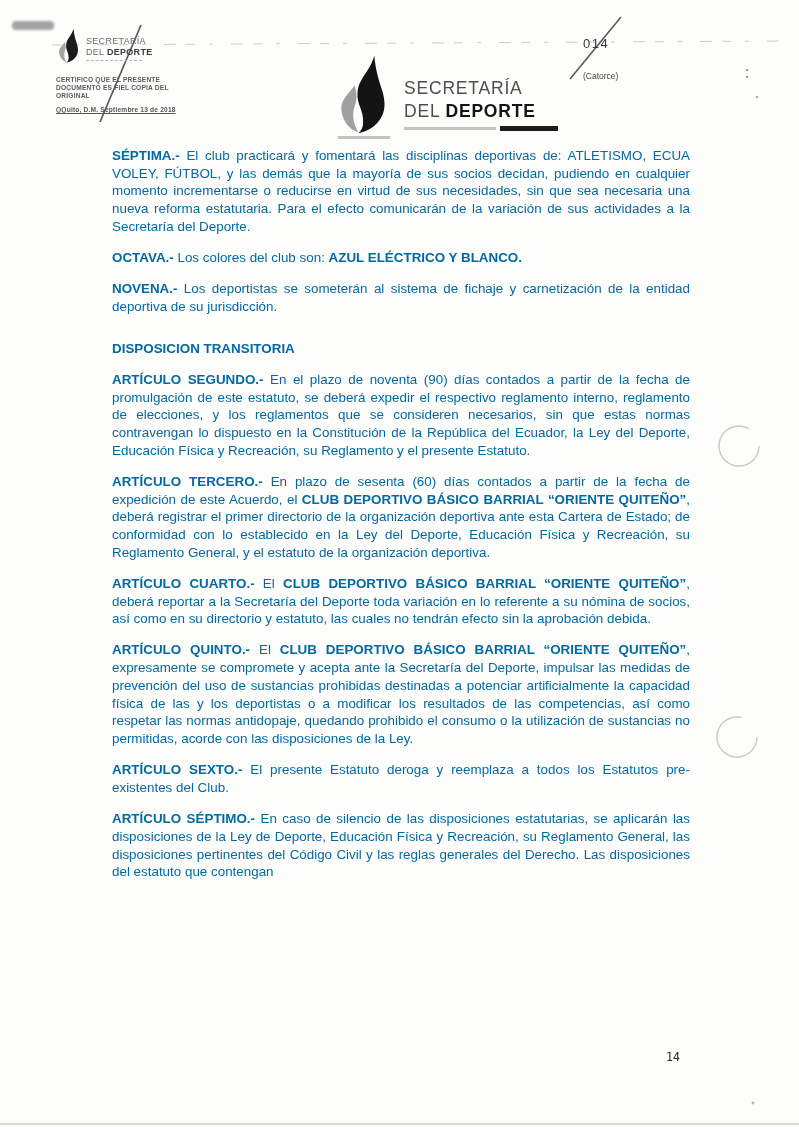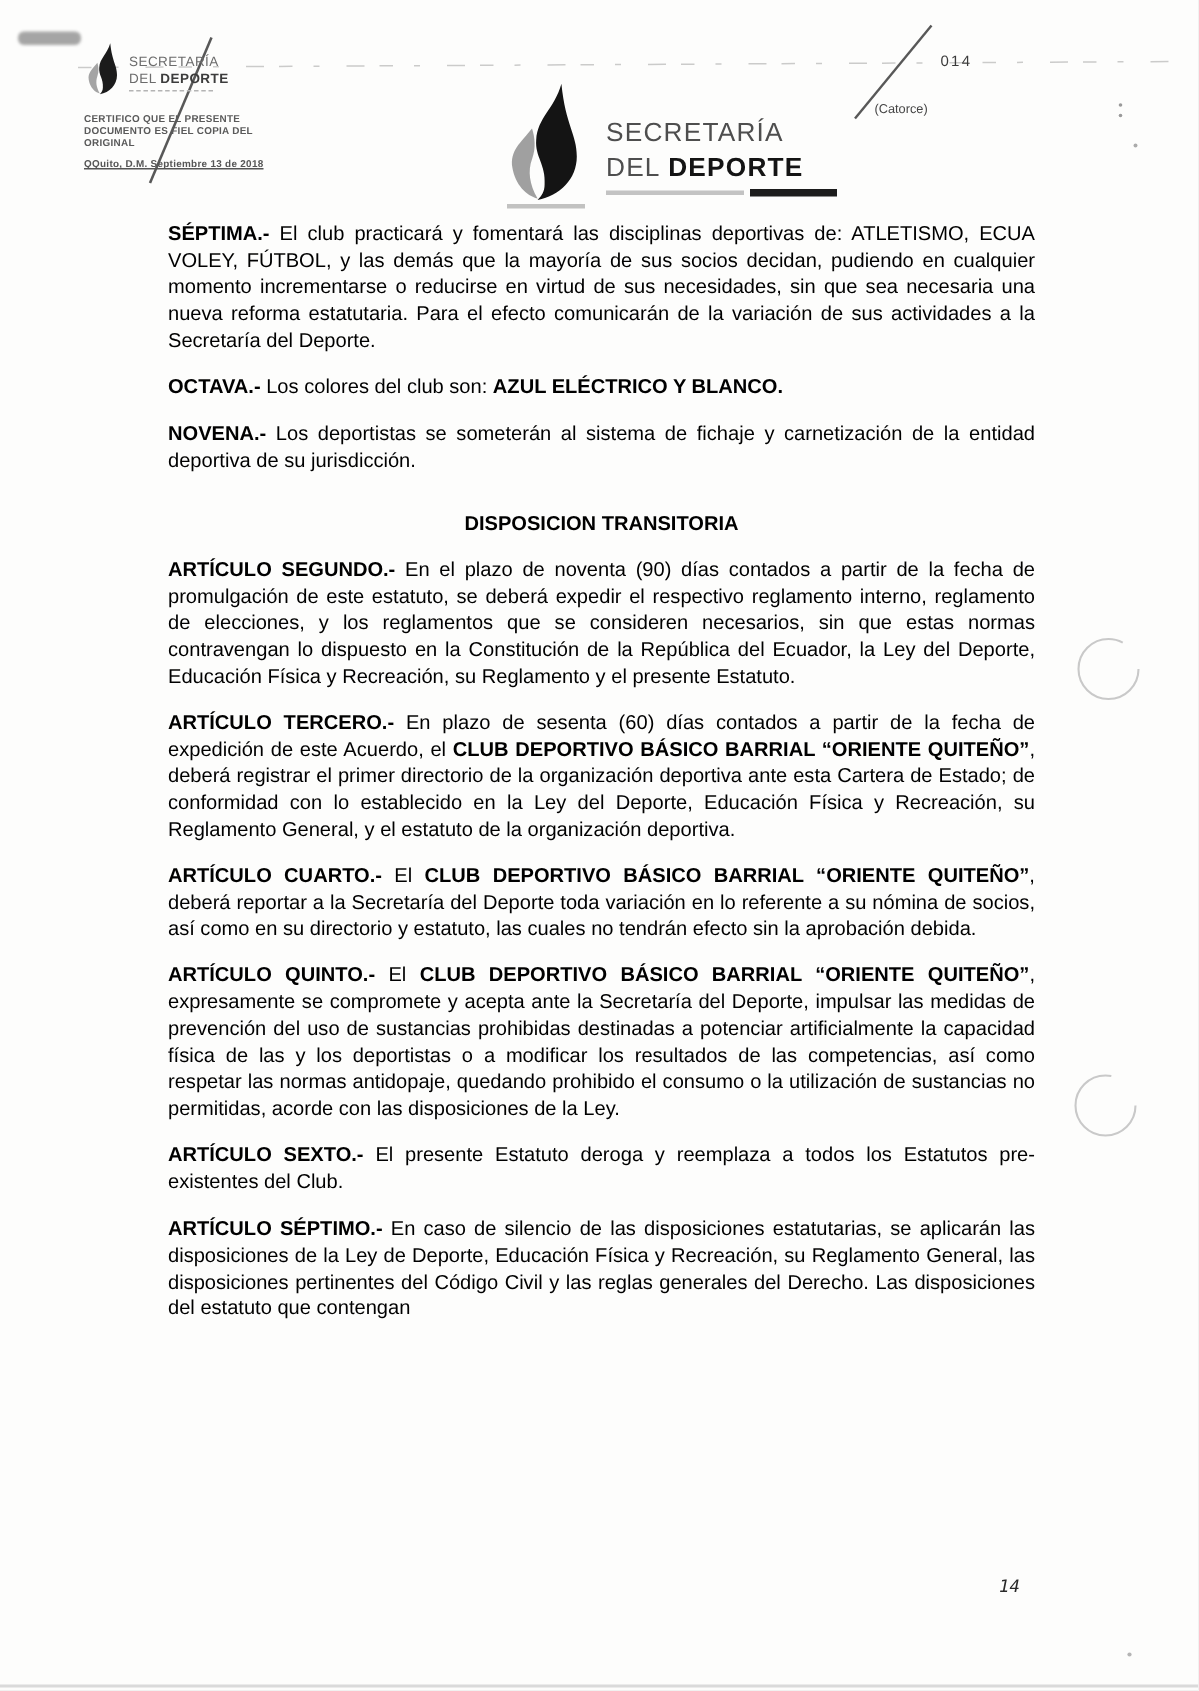--- a/index.html
+++ b/index.html
@@ -25,48 +25,48 @@
     margin-top:12px; font-size:6.6px; font-weight:bold; color:#5a5a5a;
     line-height:8px; letter-spacing:.2px; white-space:pre-line;
   }
   .stamp-date {
     margin-top:6px; font-size:6.6px; font-weight:bold; color:#555;
     text-decoration:underline; letter-spacing:.2px;
   }
 
   
   .folio { position:absolute; left:583px; top:36px; color:#3a3a3a; }
-  .folio-num { font-size:10px; letter-spacing:1.5px;margin-left:44px; }
+  .folio-num { font-size:13px; letter-spacing:1.5px; }
   .folio-word { font-size:8.5px; margin-top:20px; color:#444; }
 
   
   .letterhead { position:absolute; left:336px; top:52px; display:flex; }
   .logo-big { width:56px; height:86px; }
   .logo-caption { position:absolute; left:2px; top:84px; width:52px; height:3px; background:#adadad; opacity:.75; }
   .lh-text { margin-left:12px; margin-top:26px; }
   .lh1 { font-size:17.5px; letter-spacing:.8px; color:#4e4e4e; }
   .lh2 { font-size:17.5px; letter-spacing:.8px; color:#4e4e4e; margin-top:2px; }
   .lh2 b { color:#141414; font-weight:700; }
   .lh-caption { display:flex; align-items:center; margin-top:4px; }
   .cap-gray  { width:92px; height:3px; background:#9c9c9c; opacity:.6; }
   .cap-black { width:58px; height:5px; background:#1c1c1c; margin-left:4px; }
 
   
   .docbody {
     position:absolute; left:112px; top:147px; width:578px;
-    font-size:13.4px; line-height:17.7px; color:#000000;
+    font-size:13.4px; line-height:17.7px; color:#0369a1;
   }
   .docbody p { margin:0 0 13.5px 0; text-align:justify; }
-  .docbody p.center { text-align:center;margin-top:24px; }
+  .docbody p.center { text-align:left;margin-top:24px; }
   .docbody .bold { font-weight:bold; }
 
   
   .pagenum {
     position:absolute; left:666px; top:1050px;
-    font-family:"DejaVu Sans Mono", monospace; font-size:11.5px; color:#2a2a2a;font-style:italic;
+    font-family:"DejaVu Sans Mono", monospace; font-size:11.5px; color:#2a2a2a;
   }
 </style>
 </head>
 <body>
 
 <div class="page">
 
   <svg class="artifacts" width="799" height="1127" viewBox="0 0 799 1127">
     <line x1="52" y1="45" x2="788" y2="41" stroke="#9a9a9a" stroke-width="1" stroke-dasharray="9 14 4 18 12 10" opacity="0.5"></line>
     <line x1="141" y1="25" x2="100" y2="122" stroke="#3c3c3c" stroke-width="1.7" opacity="0.85"></line>

